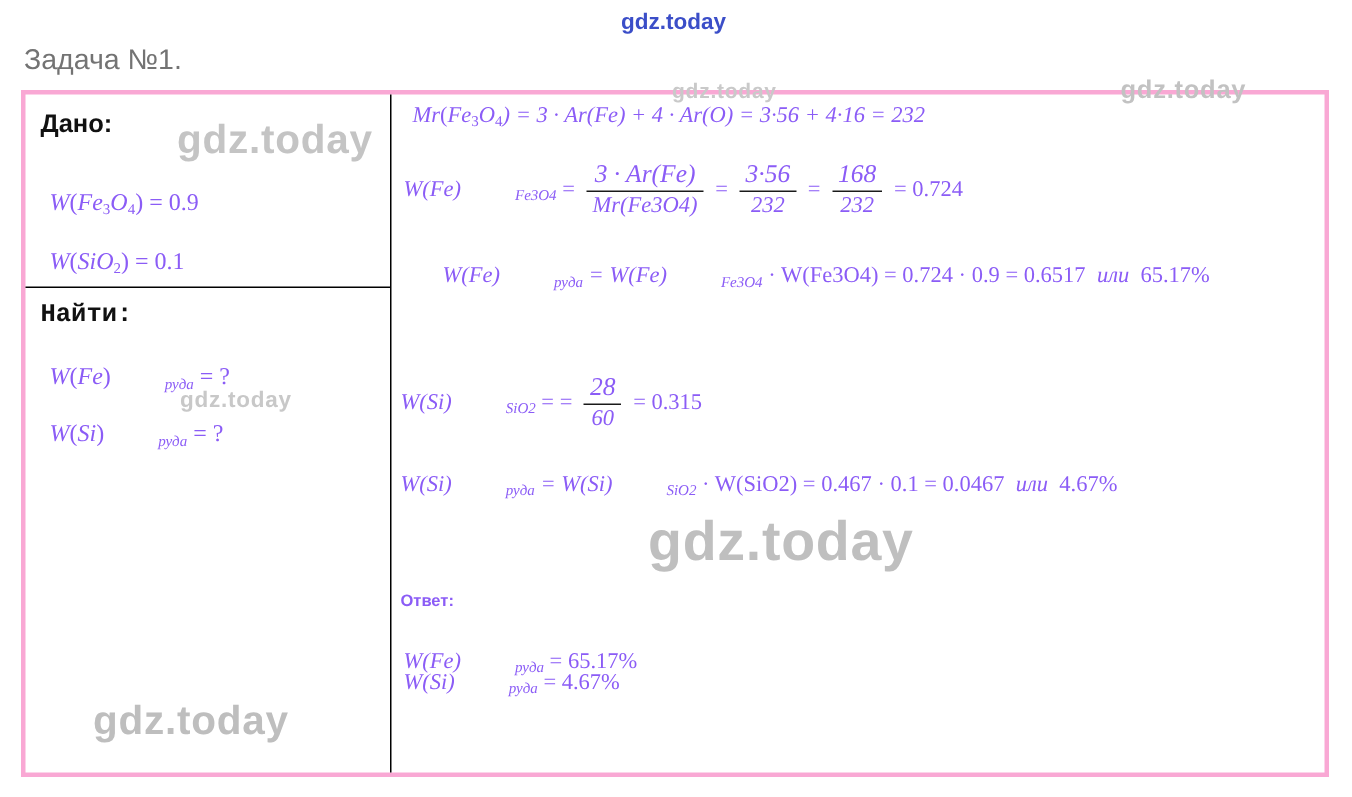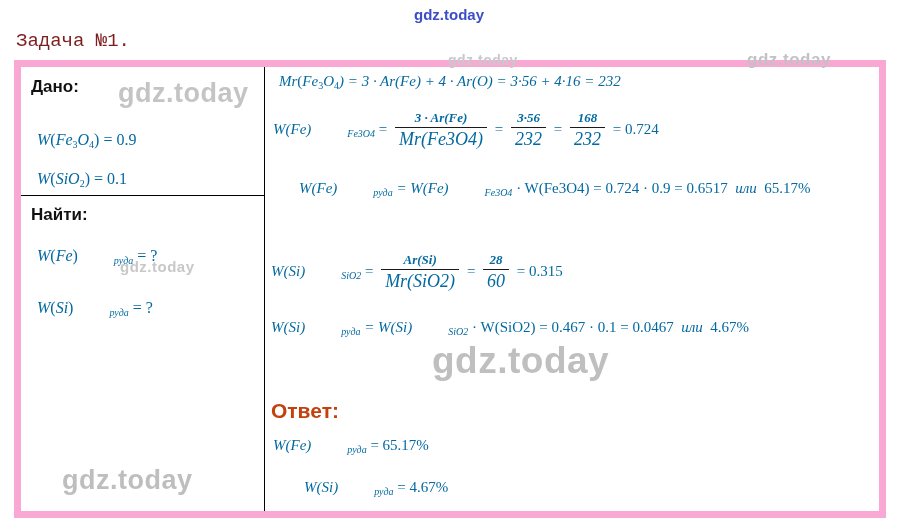--- a/index.html
+++ b/index.html
@@ -38,32 +38,32 @@
   #wm-mid      { left: 448px; top: 52px;  font-size: 14px; color: #c9c9c9;}
   #wm-right    { left: 747px; top: 50px;  font-size: 17px; color: #c2c2c2;}
   #wm-naiti    { left: 120px; top: 258px; font-size: 15px; color: #c8c8c8;}
   #wm-big      { left: 432px; top: 340px; font-size: 37px; color: #bfbfbf;}
   #wm-bottom   { left: 62px;  top: 465px; font-size: 27px; color: #bebebe;}
 
   #task-title {
     position: absolute;
     left: 16px;
     top: 30px;
-    font-family: Liberation Mono, monospace;
+    font-family: Liberation Sans, sans-serif;
     font-size: 19px;
-    color: #7f1d1d;
+    color: #737373;
   }
 
   #frame {
     position: absolute;
     left: 14px;
     top: 60px;
     width: 872px;
     height: 458px;
-    border: 7px solid #f9a8d4;
+    border: 3px solid #f9a8d4;
     box-sizing: border-box;
   }
   #vline {
     position: absolute;
     left: 243px;
     top: 0;
     width: 1px;
     height: 100%;
     background: #000;
   }
@@ -77,28 +77,28 @@
   }
 
   .sec-label {
     position: absolute;
     font-family: "Liberation Sans", sans-serif;
     font-weight: bold;
     font-size: 17px;
     color: #111;
   }
   #label-dano  { left: 10px; top: 10px; }
-  #label-naiti { left: 10px; top: 138px; }
+  #label-naiti { left: 10px; top: 138px; font-family: Liberation Mono, monospace; }
 
   .math {
     position: absolute;
     font-family: "Liberation Serif", serif;
     font-style: italic;
     font-size: 16px;
-    color: #0369a1;
+    color: #8b5cf6;
     white-space: nowrap;
   }
   .sub {
     font-size: 10px;
     vertical-align: -0.28em;
     font-style: italic;
     padding-left: 36px;
   }
   .subn {
     font-size: 10px;
@@ -113,56 +113,54 @@
     vertical-align: middle;
     text-align: center;
     margin: 0 4px;
     position: relative;
     top: -1px;
   }
   .frac .num {
     display: block;
     padding: 0 4px 1px 4px;
     border-bottom: 1px solid #1a1a1a;
-    font-size: 13px;
-    font-weight: bold;
+    font-size: 17px;
   }
   .frac .den {
     display: block;
     padding: 1px 4px 0 4px;
-    font-size: 18px;
-    text-align: right;
+    font-size: 15px;
   }
 
   
   #g1 { left: 16px; top: 64px; text-align: center; }
   #g2 { left: 16px; top: 87px; margin-top: 16px; }
   
   #f1 { left: 16px; top: 180px; }
-  #f2 { left: 16px; top: 218px; margin-top: 14px; }
+  #f2 { left: 16px; top: 218px; }
 
   
   #s1 { left: 258px; top: 6px;   font-size: 15px; }
   #s2 { left: 252px; top: 44px;  font-size: 15px; }
   #s3 { left: 250px; top: 113px; font-size: 15px; margin-left: 28px; }
   #s4 { left: 250px; top: 149px; font-size: 15px; }
   #s5 { left: 250px; top: 186px; font-size: 15px; }
   #s6 { left: 250px; top: 252px; font-size: 15px; }
 
   #answer-label {
     position: absolute;
     left: 250px;
     top: 332px;
     font-family: "Liberation Sans", sans-serif;
     font-weight: bold;
-    font-size: 21px;
-    color: #c2410c;
+    font-size: 11px;
+    color: #8b5cf6;
   }
   #a1 { left: 252px; top: 370px; font-size: 15px; }
-  #a2 { left: 252px; top: 412px; font-size: 15px; margin-left: 31px; }
+  #a2 { left: 252px; top: 384px; font-size: 15px; }
 </style>
 </head>
 <body>
 
 <div class="wm-blue" id="wm-top">gdz.today</div>
 
 <div id="task-title">Задача №1.</div>
 
 <div id="frame">
   <div id="vline"></div>
@@ -192,21 +190,21 @@
   <div class="math" id="s2">
     <span>W(Fe)</span><span class="sub">Fe3O4</span><span class="ro"> = </span><span class="frac"><span class="num">3 · Ar(Fe)</span><span class="den">Mr(Fe3O4)</span></span><span class="ro"> = </span><span class="frac"><span class="num">3·56</span><span class="den">232</span></span><span class="ro"> = </span><span class="frac"><span class="num">168</span><span class="den">232</span></span><span class="ro"> = 0.724</span>
   </div>
 
   <div class="math" id="s3">
     <span>W(Fe)</span><span class="sub">руда</span><span> = W(Fe)</span><span class="sub">Fe3O4</span><span class="ro"> · W(Fe3O4) = 0.724 · 0.9 = 0.6517</span>&nbsp;&nbsp;<span>или</span>&nbsp;&nbsp;<span class="ro">65.17%</span>
   </div>
 
 
   <div class="math" id="s5">
-    <span>W(Si)</span><span class="sub">SiO2</span><span class="ro"> = </span><span class="frac"><span class="num">Ar(Si)</span><span class="den">Mr(SiO2)</span></span><span class="ro"> = </span><span class="frac"><span class="num">28</span><span class="den">60</span></span><span class="ro"> = 0.315</span>
+    <span>W(Si)</span><span class="sub">SiO2</span><span class="ro"> = </span><span class="ro"> = </span><span class="frac"><span class="num">28</span><span class="den">60</span></span><span class="ro"> = 0.315</span>
   </div>
 
   <div class="math" id="s6">
     <span>W(Si)</span><span class="sub">руда</span><span> = W(Si)</span><span class="sub">SiO2</span><span class="ro"> · W(SiO2) = 0.467 · 0.1 = 0.0467</span>&nbsp;&nbsp;<span>или</span>&nbsp;&nbsp;<span class="ro">4.67%</span>
   </div>
 
   <div id="answer-label">Ответ:</div>
 
   <div class="math" id="a1">
     <span>W(Fe)</span><span class="sub">руда</span><span class="ro"> = 65.17%</span>

